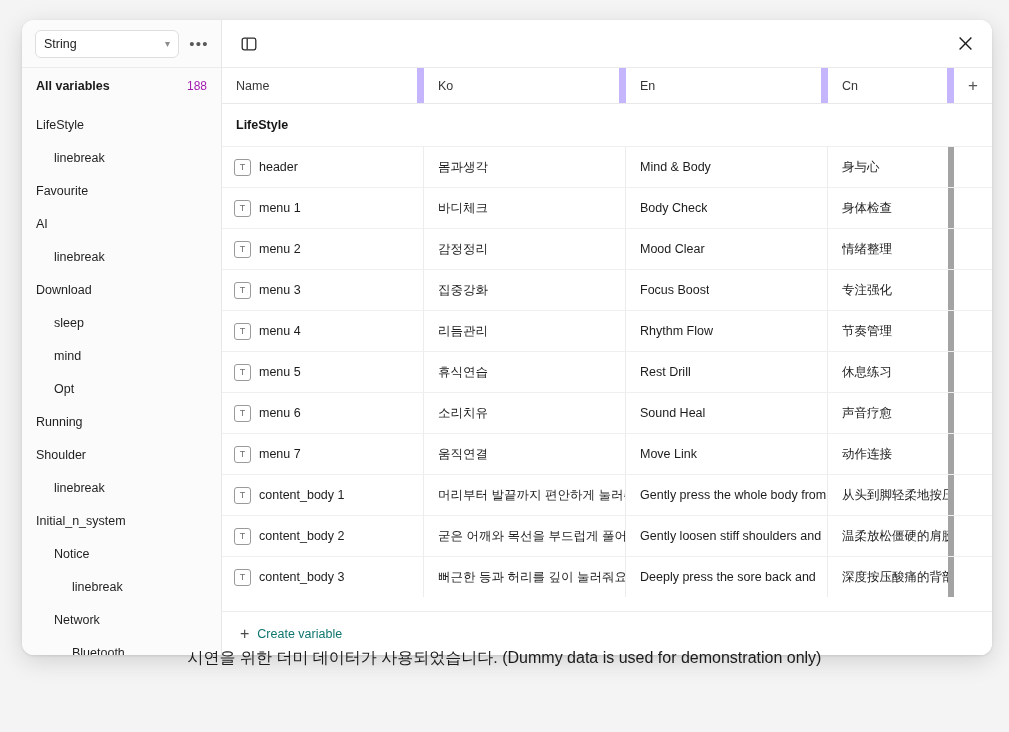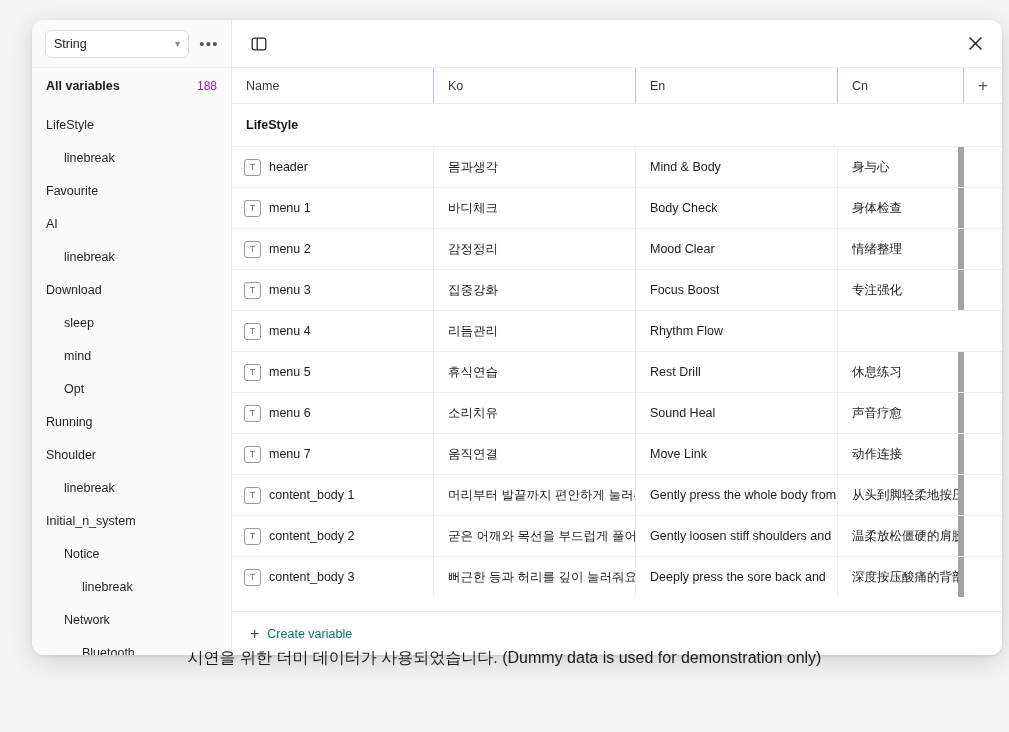--- a/index.html
+++ b/index.html
@@ -14,21 +14,21 @@
   #root {
     position: relative;
     width: 1009px;
     height: 732px;
     overflow: hidden;
   }
 
   
   .panel {
     position: absolute;
-    left: 32px;
+    left: 22px;
     top: 20px;
     width: 970px;
     height: 635px;
     background: #ffffff;
     border-radius: 12px;
     box-shadow: 0 6px 24px rgba(0,0,0,0.14), 0 1px 3px rgba(0,0,0,0.10);
     overflow: hidden;
     display: flex;
   }
 
@@ -161,21 +161,21 @@
     box-sizing: border-box;
     flex: 0 0 auto;
   }
   .th {
     font-size: 12.5px;
     color: #373737;
     display: flex;
     align-items: center;
     padding-left: 14px;
     box-sizing: border-box;
-    border-right: 1px solid #c4b5fd;
+    border-right: 7px solid #c4b5fd;
     height: 100%;
   }
   .c-name { width: 202px; flex: 0 0 202px; }
   .c-ko   { width: 202px; flex: 0 0 202px; }
   .c-en   { width: 202px; flex: 0 0 202px; }
   .c-cn   { width: 126px; flex: 0 0 126px; }
   .c-add  { flex: 1 1 auto; border-right: none; display:flex; align-items:center; justify-content:center; padding-left:0;}
   .plus-icon { color: #555; font-size: 17px; line-height: 1; }
 
   .tbody {
@@ -436,20 +436,23 @@
             <div class="cell name c-name">
                 <span class="var-icon">T</span>
                 <span class="ellipsis">menu 4</span>
               </div>
             <div class="cell c-ko">
                 <span class="ellipsis">리듬관리</span>
               </div>
             <div class="cell c-en">
                 <span class="ellipsis">Rhythm Flow</span>
               </div>
+            <div class="cell c-cn last">
+                <span class="ellipsis">节奏管理</span>
+              </div>
             <div class="cell tail"></div>
           </div>
 
           <div class="row">
             <div class="cell name c-name">
                 <span class="var-icon">T</span>
                 <span class="ellipsis">menu 5</span>
               </div>
             <div class="cell c-ko">
                 <span class="ellipsis">휴식연습</span>

